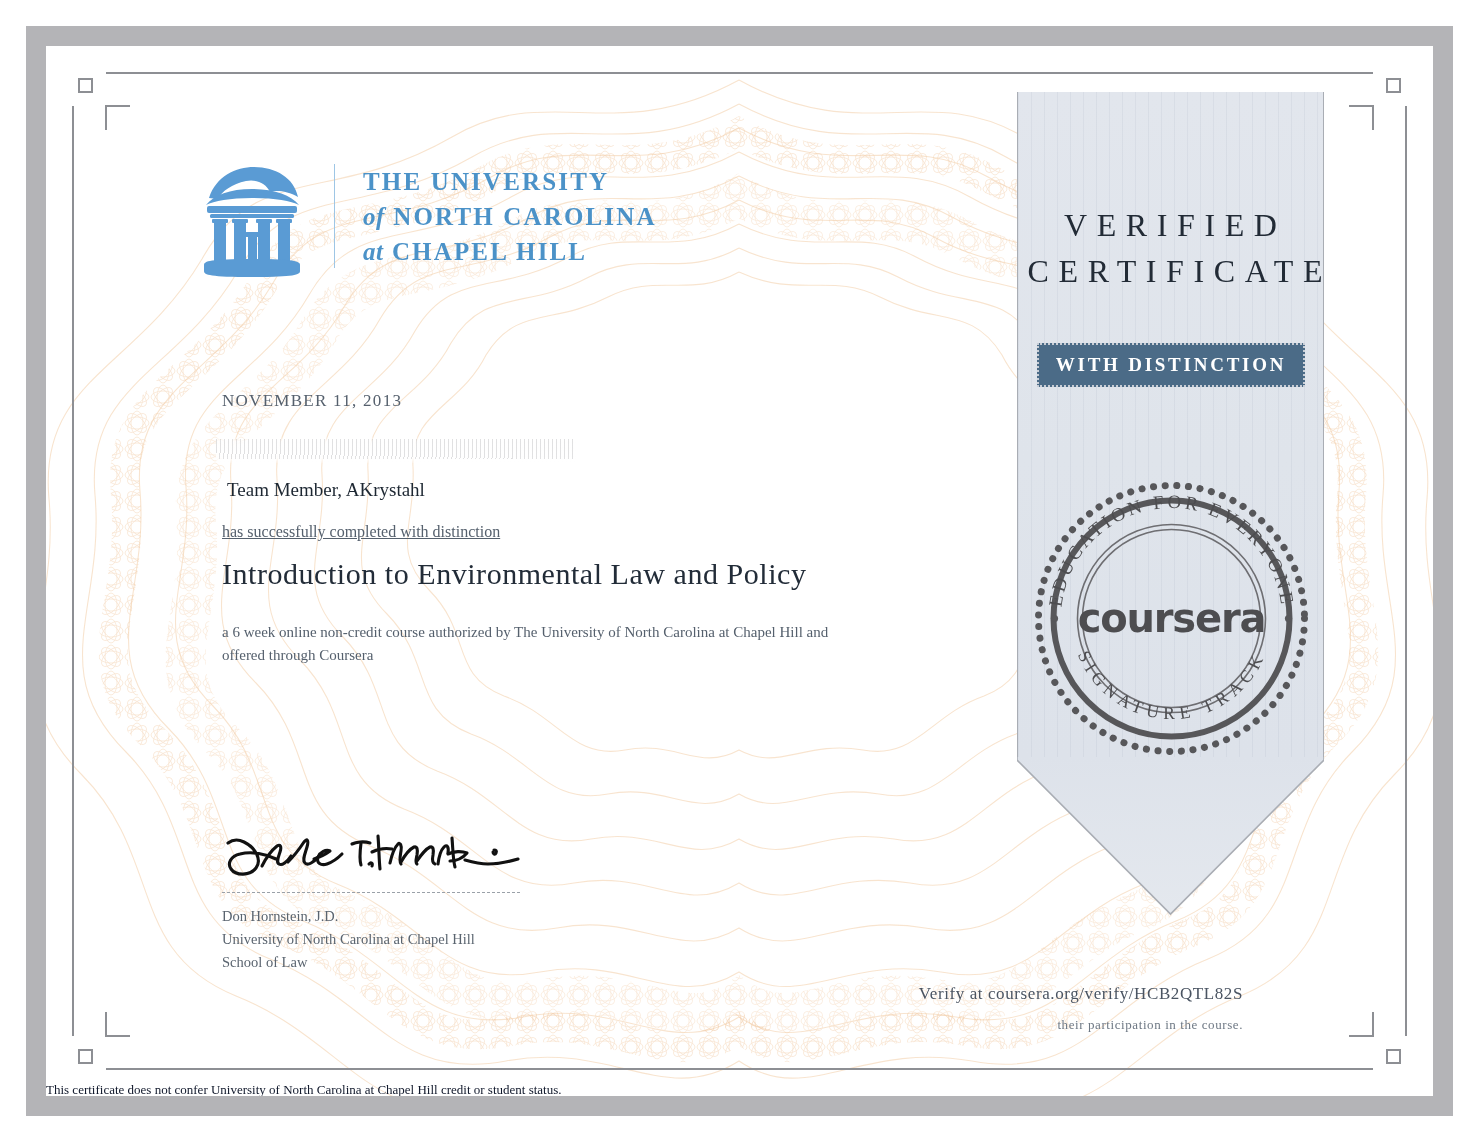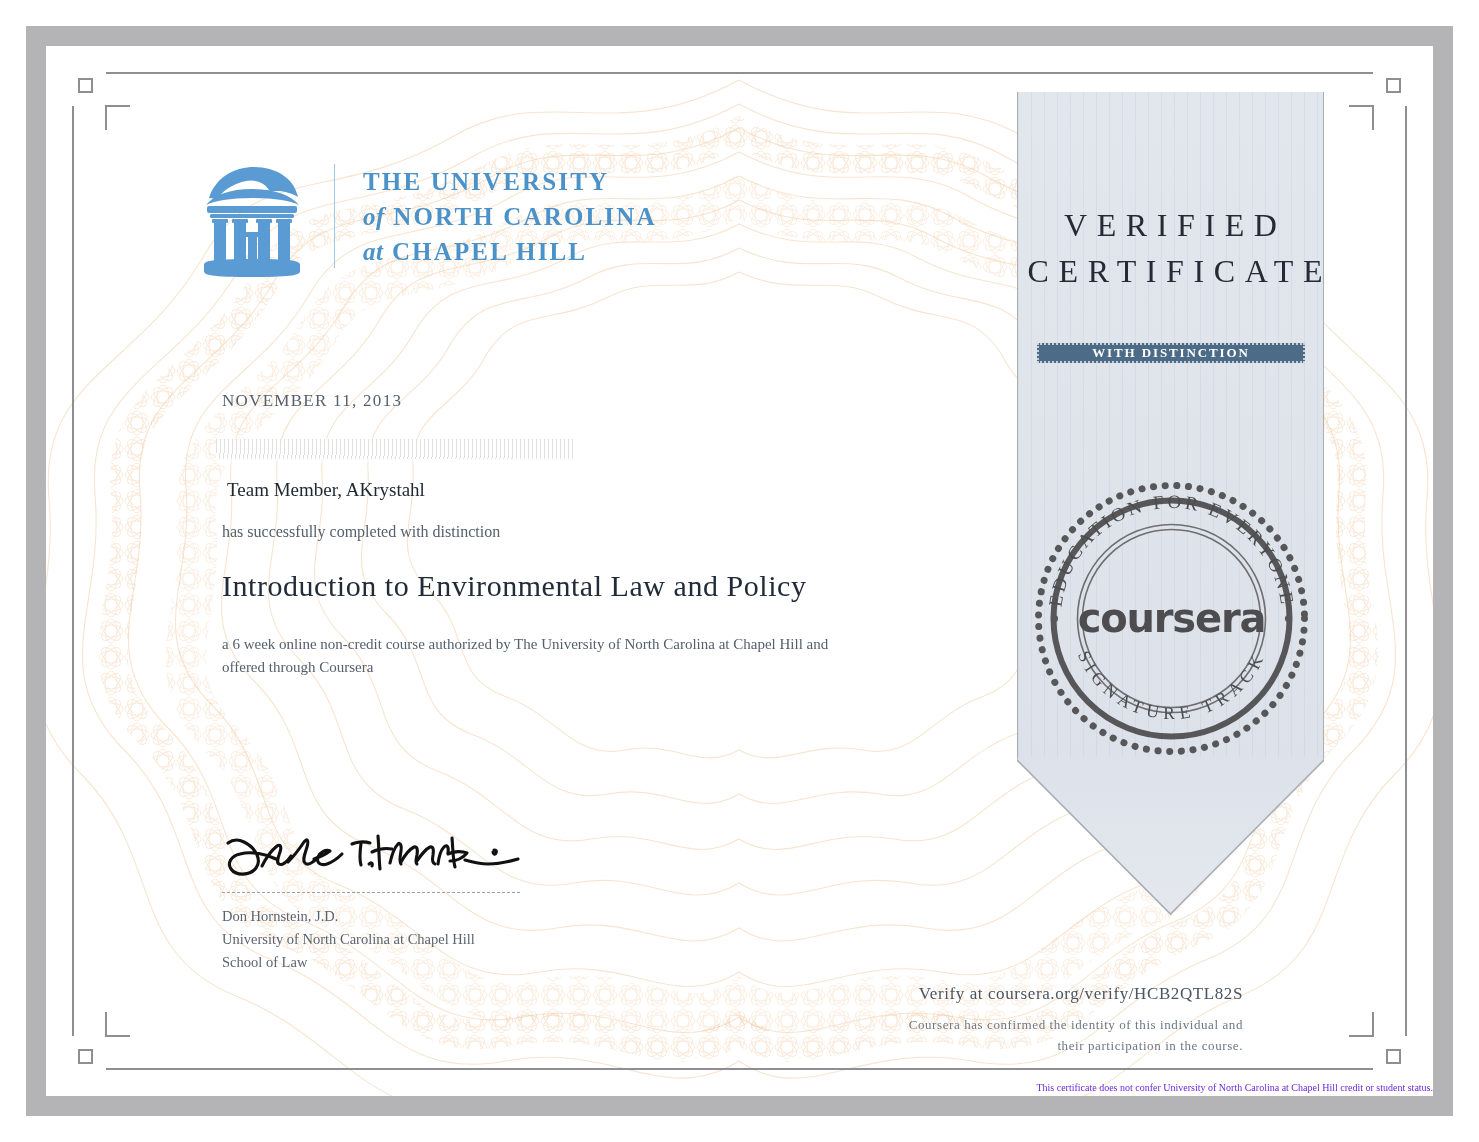--- a/index.html
+++ b/index.html
@@ -188,21 +188,22 @@
   }
   #recipient-role {
     font-size: 19px;
     color: #1d2732;
     margin-left: 5px;
     margin-bottom: 22px;
   }
   #completion-line {
     font-size: 16px;
     color: #55606d;
-    margin-bottom: 28px;
+    margin-bottom: 16px;
+    text-decoration: underline;
   }
   #course-title {
     font-size: 30px;
     color: #222c38;
     letter-spacing: 0.018em;
     margin-bottom: 30px;
     white-space: nowrap;
   }
   #course-desc {
     font-size: 15px;
@@ -269,26 +270,26 @@
     font-size: 32px;
     letter-spacing: 0.30em;
     line-height: 1.44;
     text-indent: 0.30em;
   }
   #distinction-badge {
     position: absolute;
     left: 19px;
     top: 251px;
     width: 268px;
-    height: 20px;
+    height: 44px;
     background: #4b6b87;
     border: 2px dotted #c9ced6;
     box-sizing: border-box;
     color: #ffffff;
-    font-size: 13px;
+    font-size: 19px;
     letter-spacing: 0.145em;
     font-weight: bold;
     display: flex;
     align-items: center;
     justify-content: center;
   }
   #coursera-seal {
     position: absolute;
     left: 12px;
     top: 385px;
@@ -314,23 +315,23 @@
   #verify-note {
     font-size: 13px;
     color: #6e7884;
     letter-spacing: 0.045em;
     line-height: 1.6;
   }
   #disclaimer {
     position: absolute;
     left: 0; right: 0;
     top: 1036px;
-    text-align: right;
-    font-size: 10px;
-    color: #6d28d9;
+    text-align: left;
+    font-size: 13px;
+    color: #0f172a;
     z-index: 5;
   }
 </style>
 </head>
 <body>
 
 <div id="cert-page">
 
   <div id="outer-frame">
 
@@ -595,21 +596,20 @@
         </svg>
         <div id="signature-rule"></div>
         <div class="sig-line">Don Hornstein, J.D.</div>
         <div class="sig-line">University of North Carolina at Chapel Hill</div>
         <div class="sig-line">School of Law</div>
       </div>
 
       <div id="verify-block">
         <div id="verify-url">Verify at coursera.org/verify/HCB2QTL82S</div>
         <div id="verify-note">
-          <div>Coursera has confirmed the identity of this individual and</div>
           <div>their participation in the course.</div>
         </div>
       </div>
 
       <div id="disclaimer">This certificate does not confer University of North Carolina at Chapel Hill credit or student status.</div>
 
     </div>
   </div>
 </div>
 

